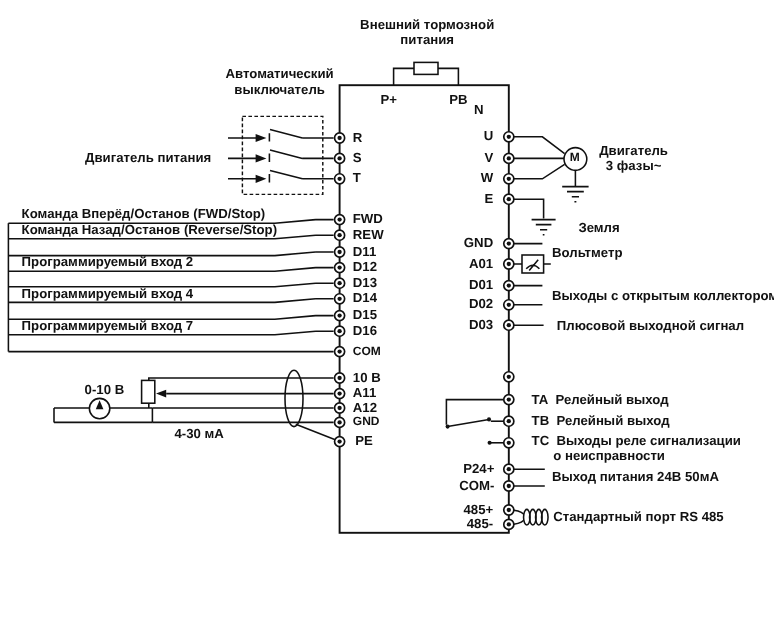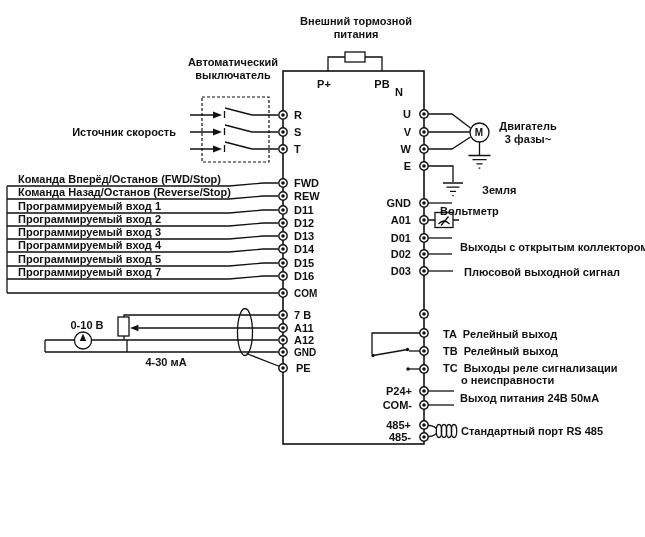--- a/index.html
+++ b/index.html
@@ -145,51 +145,48 @@
     <use href="#tdot" x="424" y="425"></use>
         <use href="#tdot" x="424" y="437"></use>
   </g>
 </svg>
 
 <div class="lb c" style="left:356px;top:21px">Внешний тормозной</div>
 <div class="lb c" style="left:356px;top:34px">питания</div>
 
 <div class="lb c" style="left:233px;top:62px">Автоматический</div>
 <div class="lb c" style="left:233px;top:75px">выключатель</div>
-<div class="lb r" style="left:176px;top:132px">Источник скорость</div>
+<div class="lb r" style="left:176px;top:132px">Двигатель питания</div>
 
 <div class="lb c" style="left:324px;top:84px">P+</div>
 <div class="lb c" style="left:382px;top:84px">PB</div>
 <div class="lb c" style="left:399px;top:92px">N</div>
 
 <div class="lb l" style="left:294px;top:115px">R</div>
 <div class="lb l" style="left:294px;top:132px">S</div>
 <div class="lb l" style="left:294px;top:149px">T</div>
 <div class="lb l" style="left:294px;top:183px">FWD</div>
 <div class="lb l" style="left:294px;top:196px">REW</div>
 <div class="lb l" style="left:294px;top:210px">D11</div>
 <div class="lb l" style="left:294px;top:223px">D12</div>
 <div class="lb l" style="left:294px;top:236px">D13</div>
 <div class="lb l" style="left:294px;top:249px">D14</div>
 <div class="lb l" style="left:294px;top:263px">D15</div>
 <div class="lb l" style="left:294px;top:276px">D16</div>
 <div class="lb l s9" style="left:294px;top:293px">COM</div>
-<div class="lb l" style="left:294px;top:315px">7 В</div>
+<div class="lb l" style="left:294px;top:315px">10 В</div>
 <div class="lb l" style="left:294px;top:328px">A11</div>
 <div class="lb l" style="left:294px;top:340px">A12</div>
 <div class="lb l s9" style="left:294px;top:352px">GND</div>
 <div class="lb l" style="left:296px;top:368px">PE</div>
 
 <div class="lb l s10" style="left:18px;top:179px">Команда Вперёд/Останов (FWD/Stop)</div>
 <div class="lb l s10" style="left:18px;top:192px">Команда Назад/Останов (Reverse/Stop)</div>
-<div class="lb l s10" style="left:18px;top:206px">Программируемый вход 1</div>
 <div class="lb l s10" style="left:18px;top:219px">Программируемый вход 2</div>
-<div class="lb l s10" style="left:18px;top:232px">Программируемый вход 3</div>
 <div class="lb l s10" style="left:18px;top:245px">Программируемый вход 4</div>
-<div class="lb l s10" style="left:18px;top:259px">Программируемый вход 5</div>
 <div class="lb l s10" style="left:18px;top:272px">Программируемый вход 7</div>
 
 <div class="lb c" style="left:87px;top:325px">0-10 В</div>
 <div class="lb c" style="left:166px;top:362px">4-30 мА</div>
 
 <div class="lb r" style="left:411px;top:114px">U</div>
 <div class="lb r" style="left:411px;top:132px">V</div>
 <div class="lb r" style="left:411px;top:149px">W</div>
 <div class="lb r" style="left:411px;top:166px">E</div>
 <div class="lb r" style="left:411px;top:203px">GND</div>
@@ -199,21 +196,21 @@
 <div class="lb r" style="left:411px;top:271px">D03</div>
 <div class="lb r" style="left:412px;top:391px">P24+</div>
 <div class="lb r" style="left:412px;top:405px">COM-</div>
 <div class="lb r" style="left:411px;top:425px">485+</div>
 <div class="lb r" style="left:411px;top:437px">485-</div>
 
 <div class="lb c s9" style="left:479px;top:132px">M</div>
 <div class="lb c" style="left:528px;top:126px">Двигатель</div>
 <div class="lb c" style="left:528px;top:139px">3 фазы~</div>
 <div class="lb l" style="left:482px;top:190px">Земля</div>
-<div class="lb l" style="left:440px;top:211px">Вольтметр</div>
+<div class="lb l" style="left:460px;top:211px">Вольтметр</div>
 <div class="lb l" style="left:460px;top:247px">Выходы с открытым коллектором</div>
 <div class="lb l" style="left:464px;top:272px">Плюсовой выходной сигнал</div>
 
 <div class="lb l row" style="left:443px;top:334px">
   <span>TA</span>
   <span>Релейный выход</span>
 </div>
 <div class="lb l row" style="left:443px;top:351px">
   <span>TB</span>
   <span>Релейный выход</span>

